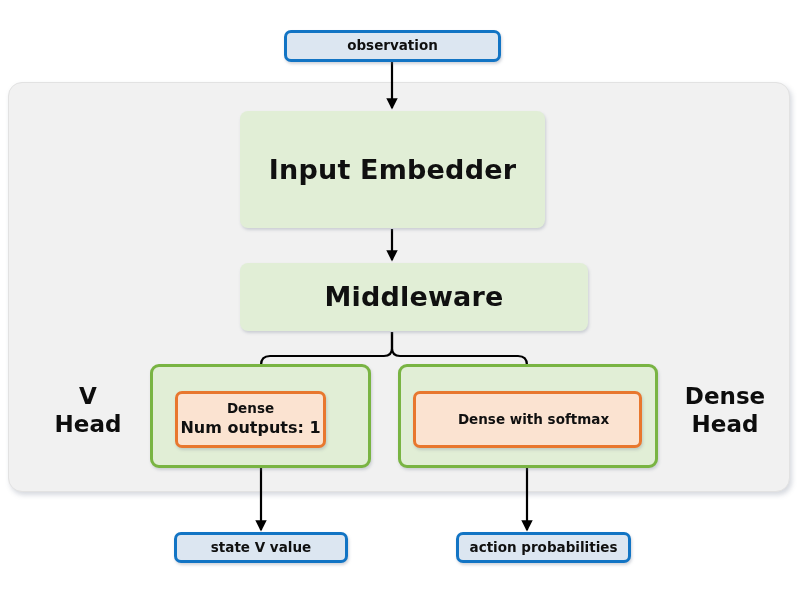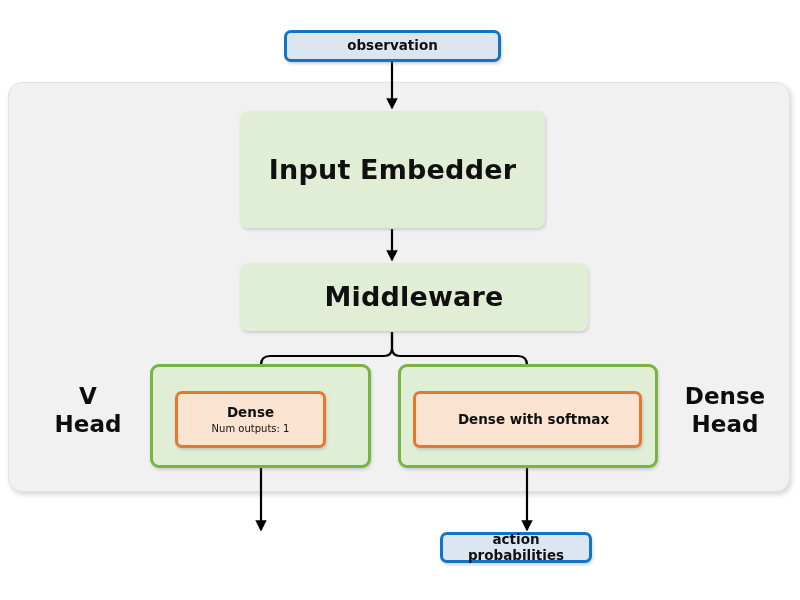--- a/index.html
+++ b/index.html
@@ -89,22 +89,22 @@
     background: #fbe3d1;
     border: 3px solid #e8772e;
     border-radius: 7px;
     box-shadow: 1px 2px 3px rgba(120,130,150,0.30);
   }
   .orange-box .l1 {
     font-size: 13.5px;
     font-weight: bold;
   }
   .orange-box .l2 {
-    font-size: 10px;
-    font-weight: normal;
+    font-size: 16px;
+    font-weight: bold;
     margin-top: 2px;
   }
 
   
   .head-label {
     position: absolute;
     font-size: 23px;
     font-weight: bold;
     color: #0d0d0d;
     text-align: center;
@@ -174,18 +174,21 @@
 
   <div class="head-label" style="left:663px; top:383px; width:124px;">
     <div>Dense</div>
     <div>Head</div>
   </div>
 
   <div class="node orange-box" style="left:413px; top:391px; width:229px; height:57px;padding-left:12px;">
     <span class="l1">Dense with softmax</span>
   </div>
 
+  <div class="node io-box" style="left:174px; top:532px; width:174px; height:31px;">
+    <span>state V value</span>
+  </div>
 
-  <div class="node io-box" style="left:440px; top:532px; width:152px; height:31px;">
+  <div class="node io-box" style="left:456px; top:532px; width:175px; height:31px;">
     <span>action probabilities</span>
   </div>
 
 </div>
 
 </body></html>

